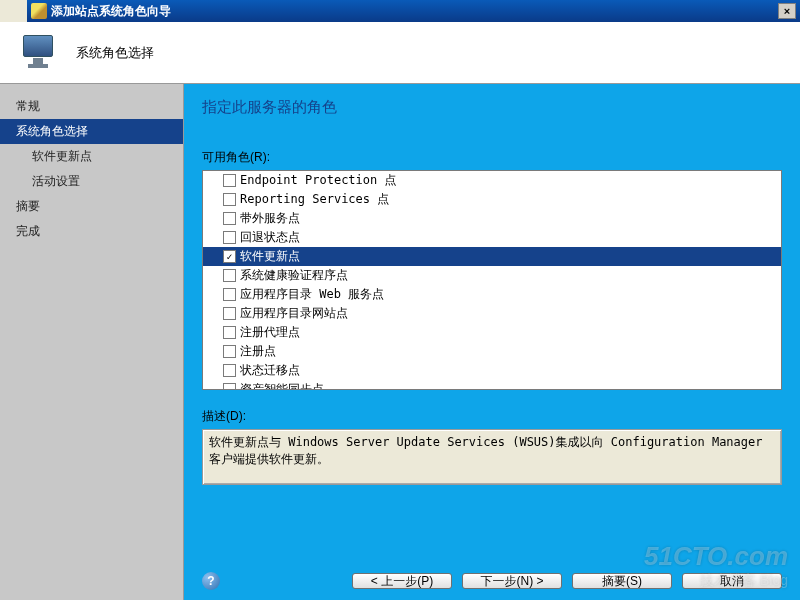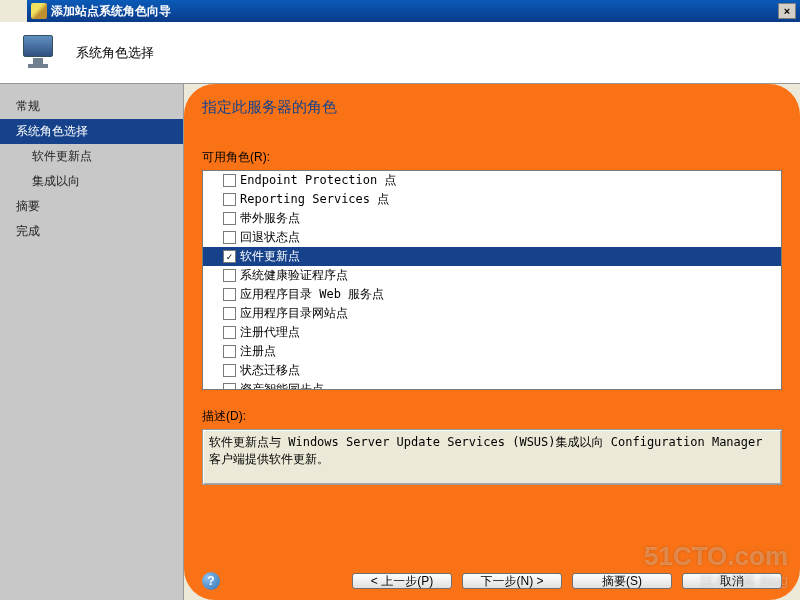--- a/index.html
+++ b/index.html
@@ -89,26 +89,25 @@
       color: #222;
       cursor: pointer;
     }
     .nav-item.sub { padding-left: 32px; }
     .nav-item.selected {
       background: #15428b;
       color: white;
     }
     .main {
       flex: 1;
-      background: #f97316;
+      background: #0ea5e9;
       padding: 12px 18px 0 18px;
       display: flex;
       flex-direction: column;
       position: relative;
-      border-radius: 31px;
     }
     .page-heading {
       color: #15428b;
       font-size: 15px;
       font-weight: normal;
       margin-bottom: 32px;
       margin-top: 2px;
     }
     .section-label {
       font-size: 12px;
@@ -185,21 +184,21 @@
     }
     .watermark {
       position: absolute;
       right: 12px; bottom: 10px;
       color: rgba(255,255,255,0.25);
       font-family: Arial, sans-serif;
       pointer-events: none;
       text-align: right;
       text-shadow: 0 0 3px rgba(0,0,0,0.2);
     }
-    .watermark .big { font-size: 26px; font-weight: bold; }
+    .watermark .big { font-size: 26px; font-weight: bold; font-style: italic; }
     .watermark .small { font-size: 14px; }
   </style>
 </head>
 <body>
 
 <div class="titlebar">
   <div class="titlebar-left">
     <span class="titlebar-icon"></span>
     <span class="titlebar-title">添加站点系统角色向导</span>
   </div>
@@ -215,21 +214,21 @@
       <div class="base"></div>
   </div>
   <div class="header-title">系统角色选择</div>
 </div>
 
 <div class="body">
   <div class="sidebar" id="sidebar">
       <div class="nav-item">常规</div>
       <div class="nav-item selected">系统角色选择</div>
       <div class="nav-item sub">软件更新点</div>
-      <div class="nav-item sub">集成以向</div>
+      <div class="nav-item sub">活动设置</div>
       <div class="nav-item">摘要</div>
       <div class="nav-item">完成</div>
     </div>
 
   <div class="main">
     <div class="page-heading">指定此服务器的角色</div>
 
     <div class="section-label">可用角色(R):</div>
     <div class="role-listbox" id="roles-list">
         <div class="role-row">

